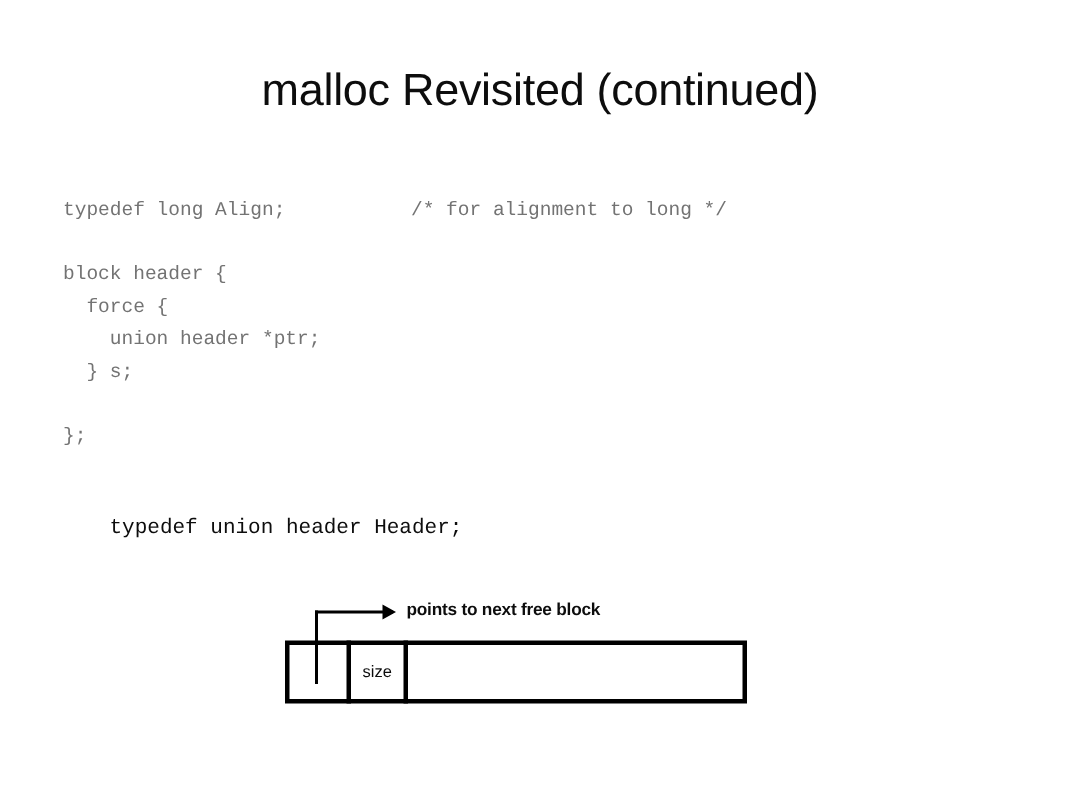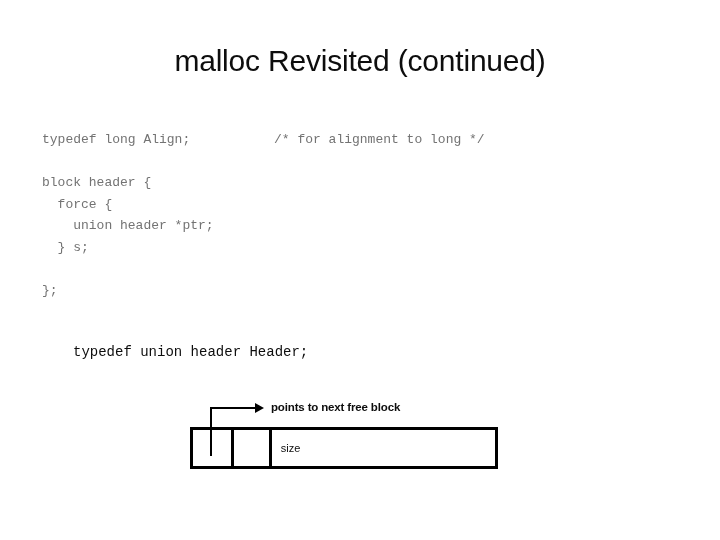--- a/index.html
+++ b/index.html
@@ -188,21 +188,21 @@
   <div id="code-tail">typedef union header Header;</div>
 
   <div id="diagram">
 
     <div class="dg-box" style="left:190px; top:427px; width:308px; height:42px;"></div>
 
     <div class="dg-divider" style="left:231px; top:427px; height:42px;"></div>
     <div class="dg-divider" style="left:269px; top:427px; height:42px;"></div>
 
     <div class="dg-cell-label" style="left:193px; top:442px; width:38px;"></div>
-    <div class="dg-cell-label" style="left:234px; top:442px; width:35px;margin-left:39px;">size</div>
+    <div class="dg-cell-label" style="left:234px; top:442px; width:35px;">size</div>
     <div class="dg-cell-label" style="left:272px; top:442px; width:226px;"></div>
 
     <div class="arrow-vert" style="left:210px; top:407px; height:49px;"></div>
     <div class="arrow-horiz" style="left:210px; top:407px; width:52px;"></div>
     <div class="arrow-head" style="left:255px; top:403px;"></div>
 
     <div class="dg-annotation" style="left:271px; top:401px;">points to next free block</div>
 
   </div>
 

